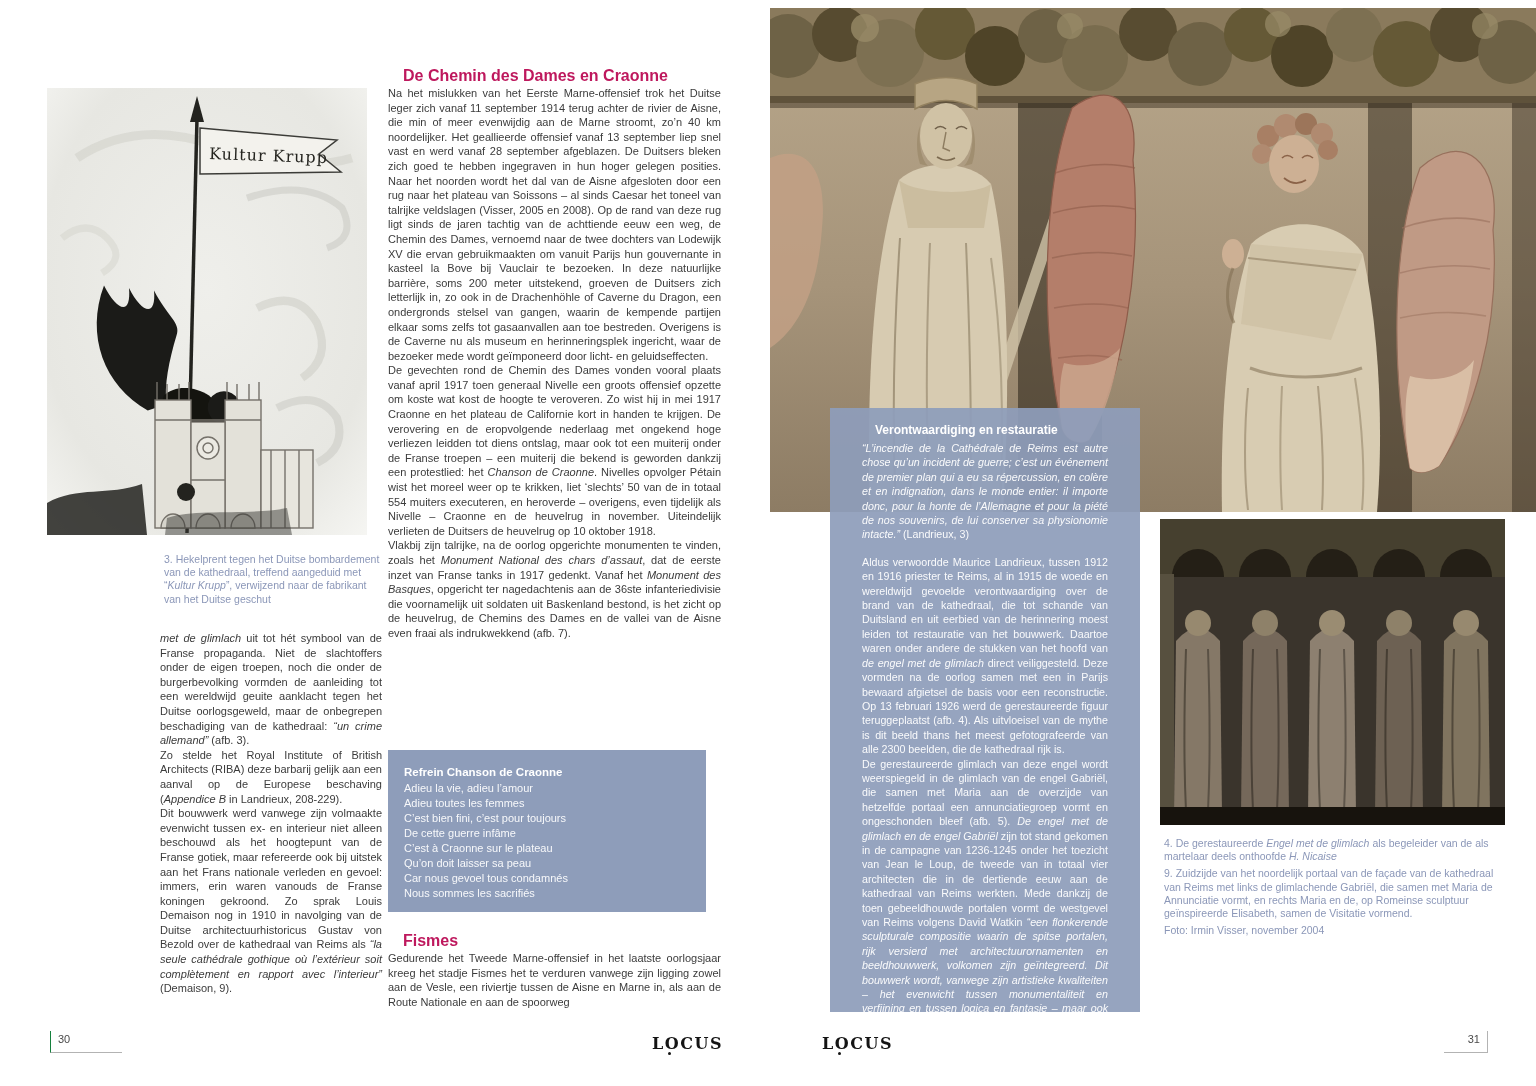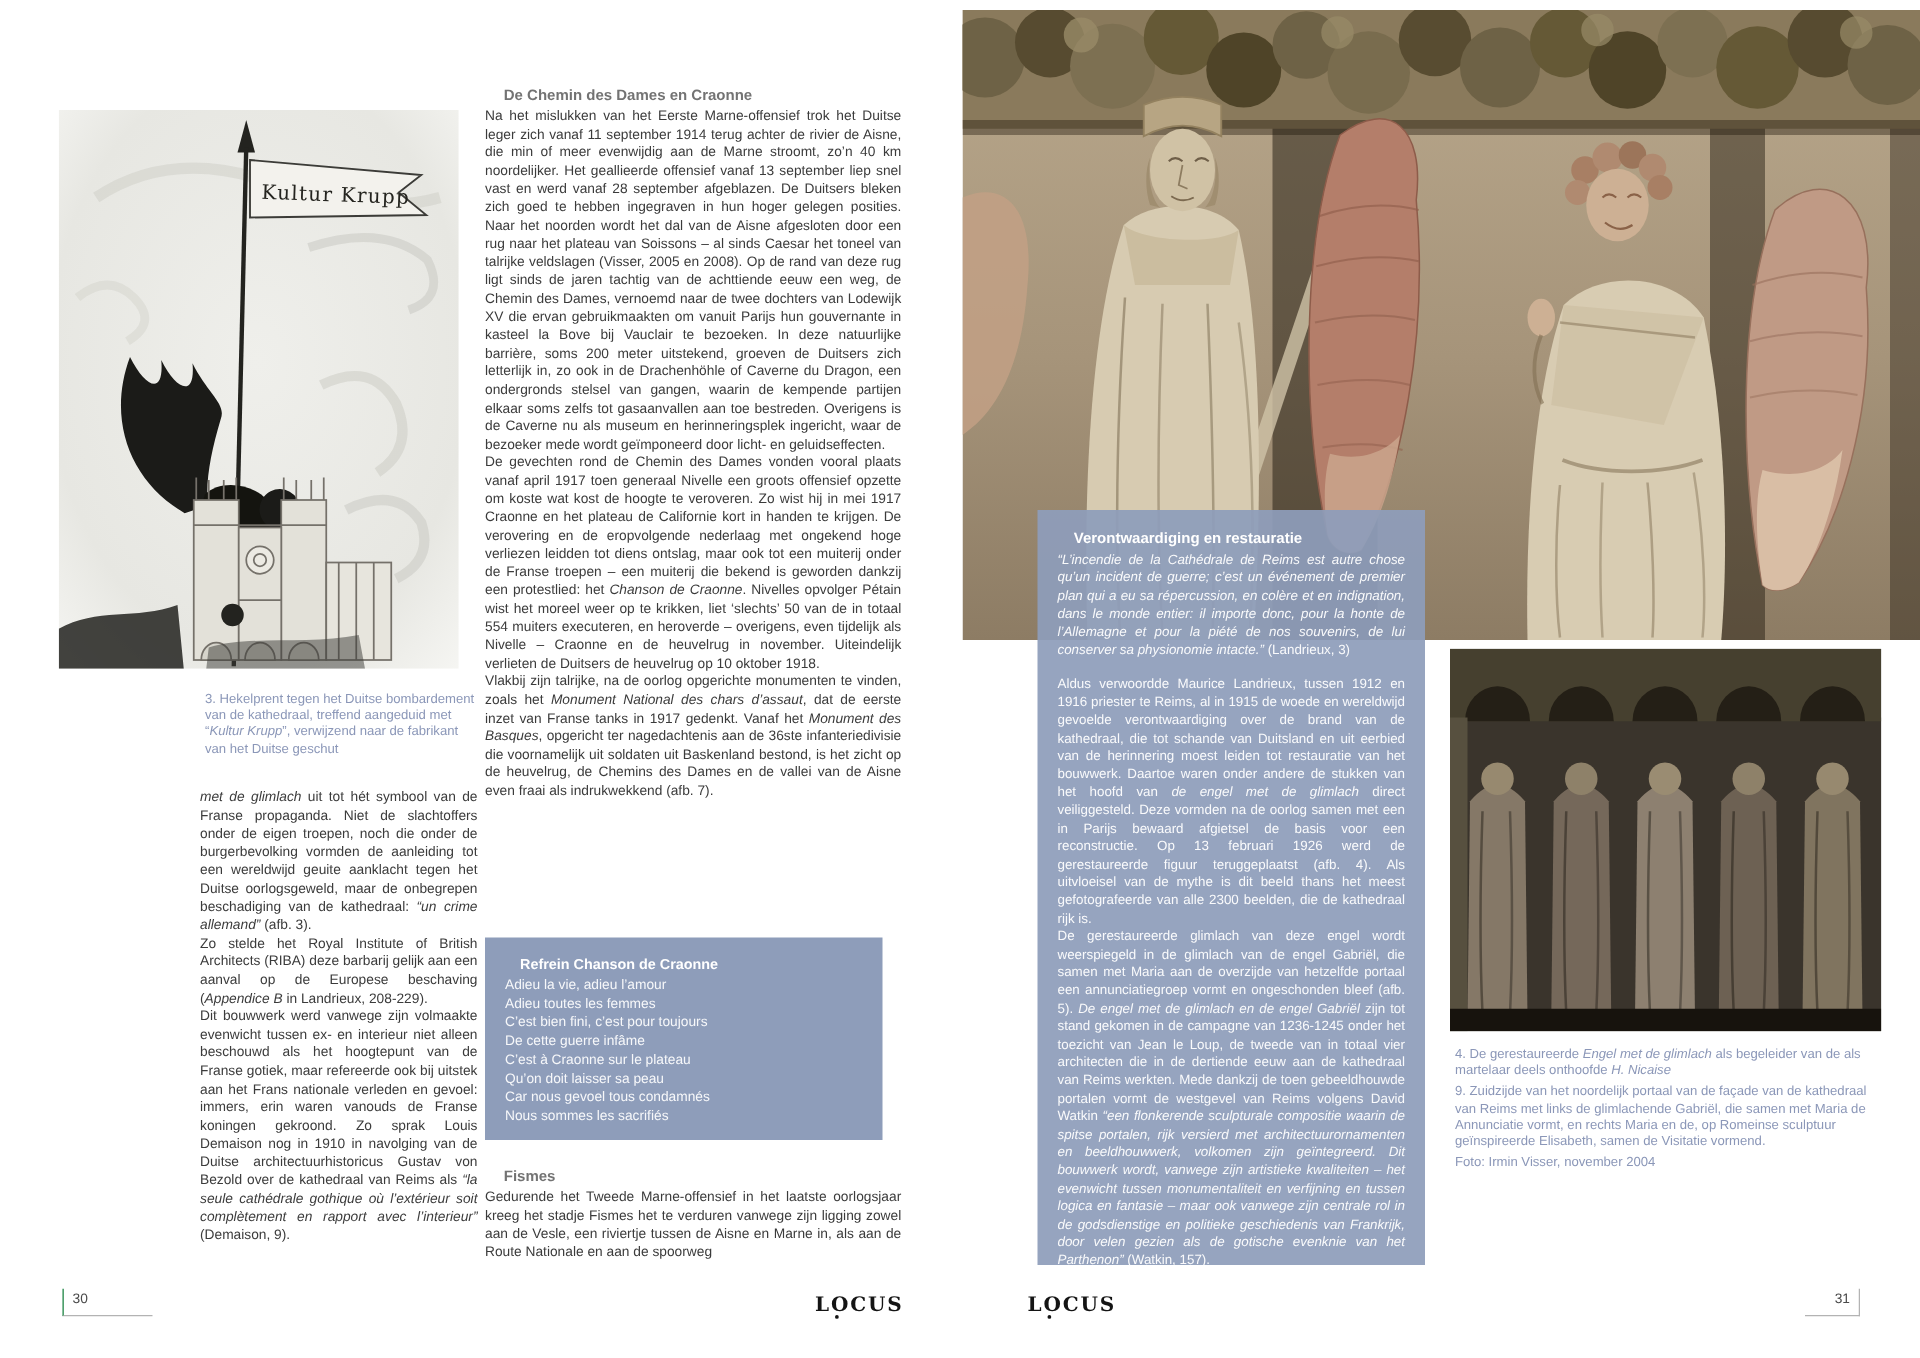--- a/index.html
+++ b/index.html
@@ -3,29 +3,29 @@
 <meta charset="utf-8">
 <style>
   html,body{margin:0;padding:0;background:#fff;}
   #spread{position:relative;width:1536px;height:1086px;background:#ffffff;overflow:hidden;
           font-family:"Liberation Sans",sans-serif;}
   .abs{position:absolute;}
   .it{font-style:italic;}
   
   .body-text{font-size:11px;line-height:14.6px;color:#3b3b3b;text-align:justify;}
   .body-text p{margin:0;}
-  .heading{color:#737373;font-weight:bold;font-size:12px;line-height:16px;padding-left:15px;margin:0 0 2px 0;}
+  .heading{color:#be185d;font-weight:bold;font-size:16px;line-height:16px;padding-left:15px;margin:0 0 2px 0;}
   .caption{color:#8b97b8;font-size:10.5px;line-height:13.2px;}
   .caption > div{margin:4px;}
   
   .chanson-box{background:#8e9dba;color:#fff;padding:15px 16px;box-sizing:border-box;}
-  .chanson-title{font-weight:bold;font-size:11.5px;line-height:15px;margin:0 0 1px 12px;color:#fff;}
+  .chanson-title{font-weight:bold;font-size:11.5px;line-height:15px;margin:0 0 1px 0;color:#fff;}
   .chanson-line{font-size:11px;line-height:15px;color:rgba(255,255,255,.93);}
   
-  .info-box{background:rgba(142,157,186,0.93);color:#fff;padding:14px 16px;box-sizing:border-box;}
+  .info-box{background:rgba(142,157,186,0.93);color:#fff;padding:14px 32px;box-sizing:border-box;}
   .info-title{font-weight:bold;font-size:12px;line-height:16px;margin:0 0 3px 13px;color:#fff;}
   .info-text{font-size:10.7px;line-height:14.4px;text-align:justify;color:rgba(255,255,255,.95);}
   .info-quote{margin:0 0 13px 0;}
   .info-para{margin:0;}
   
   .corner{font-size:11px;color:#4a4a4a;}
   .corner-left{left:50px;bottom:33px;width:72px;height:22px;border-left:1px solid #15803d;
                border-bottom:1px solid #b3b3b3;padding:2px 0 3px 7px;box-sizing:border-box;}
   .corner-right{right:48px;bottom:33px;width:44px;height:22px;border-right:1px solid #b3b3b3;
                 border-bottom:1px solid #b3b3b3;padding:2px 7px 3px 0;box-sizing:border-box;text-align:right;}

